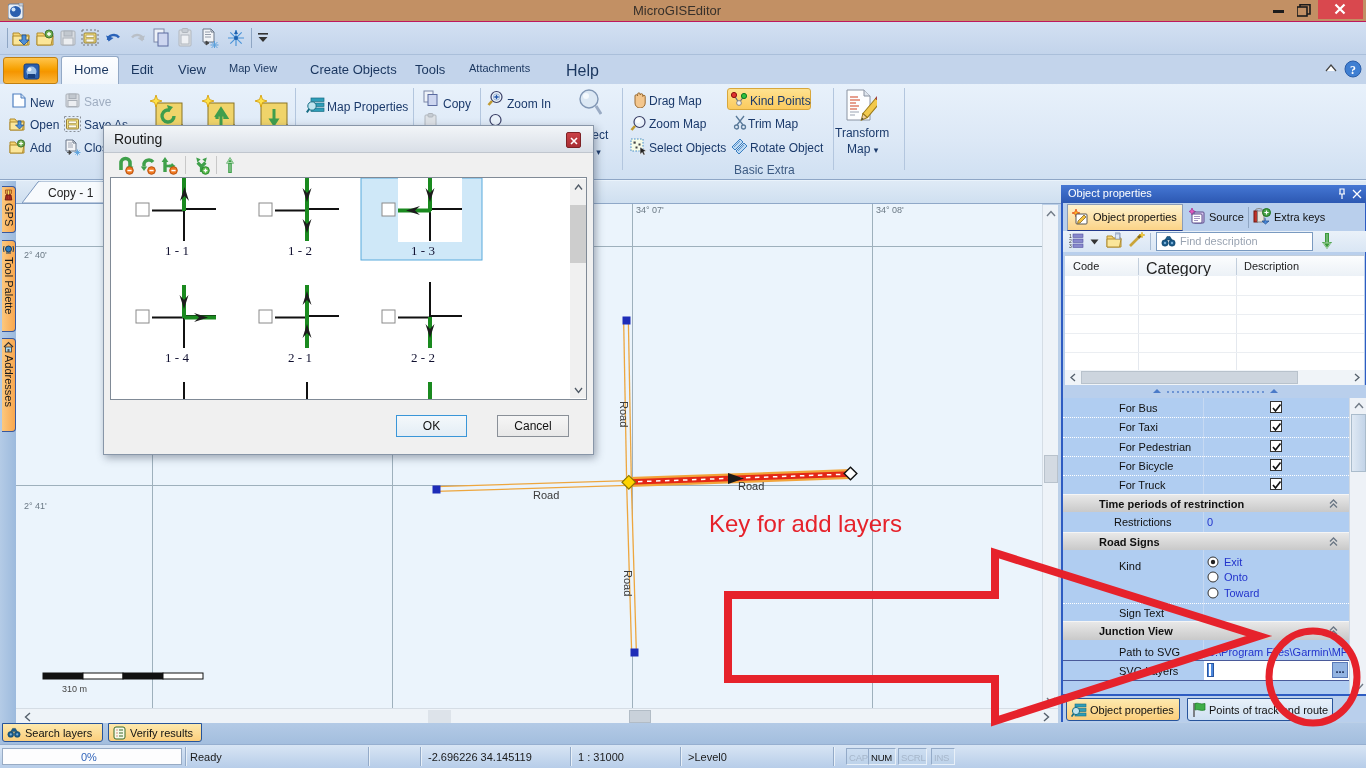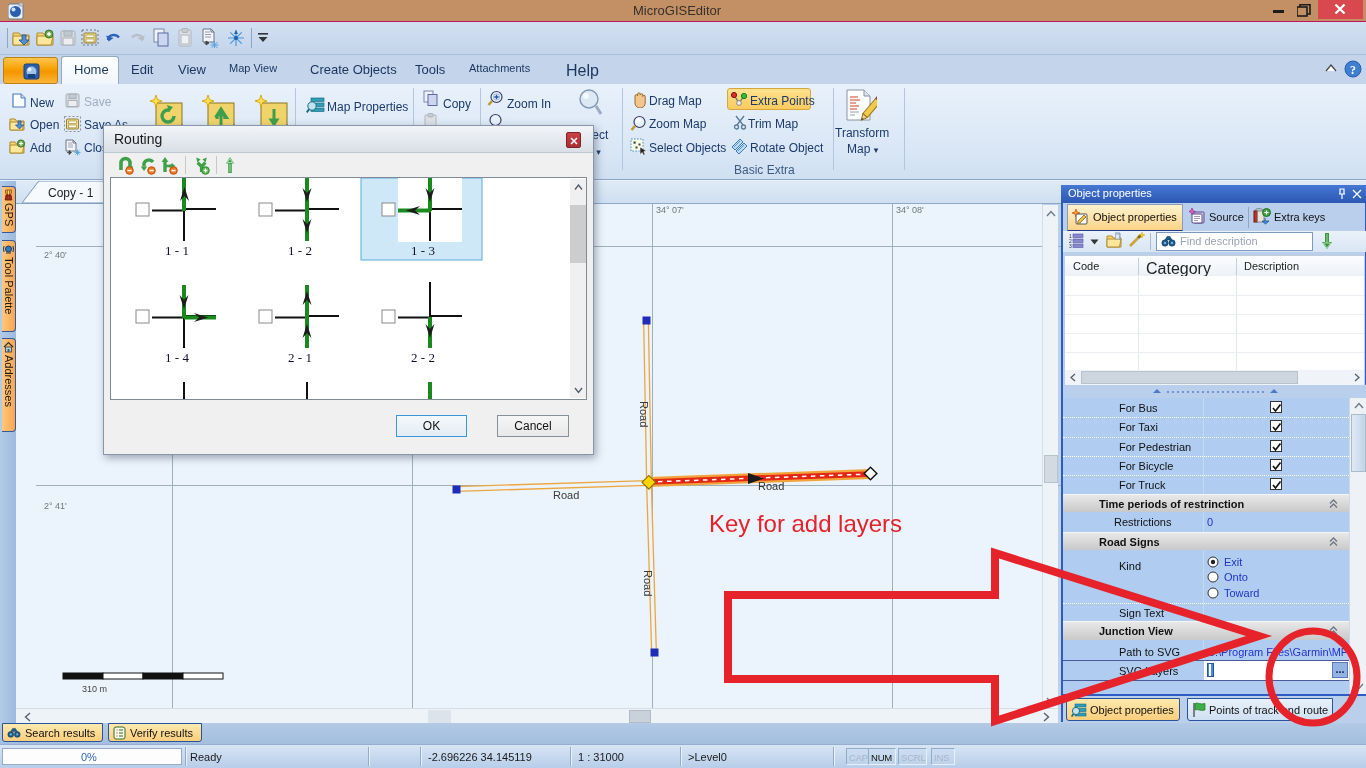--- a/index.html
+++ b/index.html
@@ -285,21 +285,21 @@
   </svg>
   <div class="tx" style="left:649px;top:57px;font-size:12px;color:#1b3a6b;">Select Objects</div>
 
   <div class="abs" style="left:727px;top:4px;width:84px;height:22px;border-radius:3px;border:1px solid #d8a73c;background:linear-gradient(#fee290,#fbca5d);"></div>
   <svg class="abs" style="left:731px;top:8px" width="16" height="14" viewBox="0 0 16 14">
     <path d="M3 3 L8 11 L13 4" fill="none" stroke="#5a6a7a" stroke-width="1.2"></path>
     <circle cx="3" cy="3" r="2.6" fill="#e03030" stroke="#8a1010"></circle>
     <circle cx="13" cy="4" r="2.6" fill="#30c040" stroke="#107820"></circle>
     <circle cx="8" cy="11" r="2.4" fill="#f2f2f2" stroke="#888"></circle>
   </svg>
-  <div class="tx" style="left:750px;top:10px;font-size:12px;color:#1b3a6b;">Extra Points</div>
+  <div class="tx" style="left:750px;top:10px;font-size:12px;color:#1b3a6b;">Kind Points</div>
   <svg class="abs" style="left:733px;top:31px" width="14" height="15" viewBox="0 0 14 15">
     <path d="M11 1 L4 10 M3 1 L10 10" stroke="#5a7a9a" stroke-width="1.3"></path>
     <circle cx="3.5" cy="12" r="2" fill="none" stroke="#5a7a9a" stroke-width="1.3"></circle>
     <circle cx="10.5" cy="12" r="2" fill="none" stroke="#5a7a9a" stroke-width="1.3"></circle>
   </svg>
   <div class="tx" style="left:748px;top:33px;font-size:12px;color:#1b3a6b;">Trim Map</div>
   <svg class="abs" style="left:731px;top:54px" width="17" height="17" viewBox="0 0 17 17">
     <g fill="#bcd8f2" stroke="#3a7ec0">
       <path d="M1 9 L9 1 L12 4 L4 12 z"></path>
       <path d="M5 13 L13 5 L16 8 L8 16 z"></path>
@@ -365,21 +365,21 @@
 </div>
 <div class="stab" style="top:338px;height:94px;">
   <svg style="position:absolute;left:1px;top:2px" width="11" height="12" viewBox="0 0 11 12">
     <path d="M1 6 L5.5 1.5 L10 6" fill="none" stroke="#333" stroke-width="1.2"></path>
     <rect x="2.5" y="6" width="6" height="5" fill="#a8d8ee" stroke="#333" stroke-width="0.8"></rect>
     <rect x="4.5" y="8" width="2" height="3" fill="#555"></rect>
   </svg>
   <div class="vtx">Addresses</div>
 </div>
 
-<div id="map" class="abs" style="left:16px;top:204px;width:1026px;height:504px;background:#ebf4fc;padding-left:20px;">
+<div id="map" class="abs" style="left:16px;top:204px;width:1026px;height:504px;background:#ebf4fc;">
 <svg width="1026" height="504" viewBox="0 0 1026 504">
   <g stroke="#9eb0bc" stroke-width="1">
     <path d="M136.5 0 V504 M376.5 0 V504 M616.5 0 V504 M856.5 0 V504"></path>
     <path d="M0 42.5 H1026 M0 281.5 H1026"></path>
   </g>
   <g font-size="9" fill="#6a7884" font-family="Liberation Sans">
     <text x="620" y="9">34° 07'</text>
     <text x="860" y="9">34° 08'</text>
     <text x="8" y="54">2° 40'</text>
     <text x="8" y="305">2° 41'</text>
@@ -714,21 +714,21 @@
   <div class="abs" style="left:2px;top:0px;width:101px;height:19px;background:linear-gradient(#fde9ae,#fbce7c);border:1px solid #27549b;border-radius:0 0 3px 3px;">
     <svg class="abs" style="left:4px;top:3px" width="14" height="12" viewBox="0 0 15 13">
       <g fill="#1a5a8a" stroke="#0a3a5a" stroke-width="0.5">
         <circle cx="4" cy="8" r="3.2"></circle>
           <circle cx="11" cy="8" r="3.2"></circle>
         <path d="M4 5 L6 1.5 h3 L11 5 z"></path>
       </g>
       <circle cx="4" cy="8" r="1.2" fill="#7ab0d8"></circle>
         <circle cx="11" cy="8" r="1.2" fill="#7ab0d8"></circle>
     </svg>
-    <div class="tx" style="left:22px;top:3px;font-size:11px;color:#111;">Search results</div>
+    <div class="tx" style="left:22px;top:3px;font-size:11px;color:#111;">Search layers</div>
   </div>
   <div class="abs" style="left:108px;top:0px;width:94px;height:19px;background:linear-gradient(#fde9ae,#fbce7c);border:1px solid #27549b;border-radius:0 0 3px 3px;">
     <svg class="abs" style="left:4px;top:2px" width="13" height="14" viewBox="0 0 13 14">
       <rect x="1" y="1" width="11" height="12" rx="2" fill="#f6f9e8" stroke="#3a6a2a"></rect>
       <path d="M3.5 4 h1 M3.5 7 h1 M3.5 10 h1" stroke="#c03020" stroke-width="1.2"></path>
       <path d="M6 4 h4 M6 7 h4 M6 10 h4" stroke="#3a6a2a" stroke-width="1"></path>
     </svg>
     <div class="tx" style="left:21px;top:3px;font-size:11px;color:#111;">Verify results</div>
   </div>
 </div>

